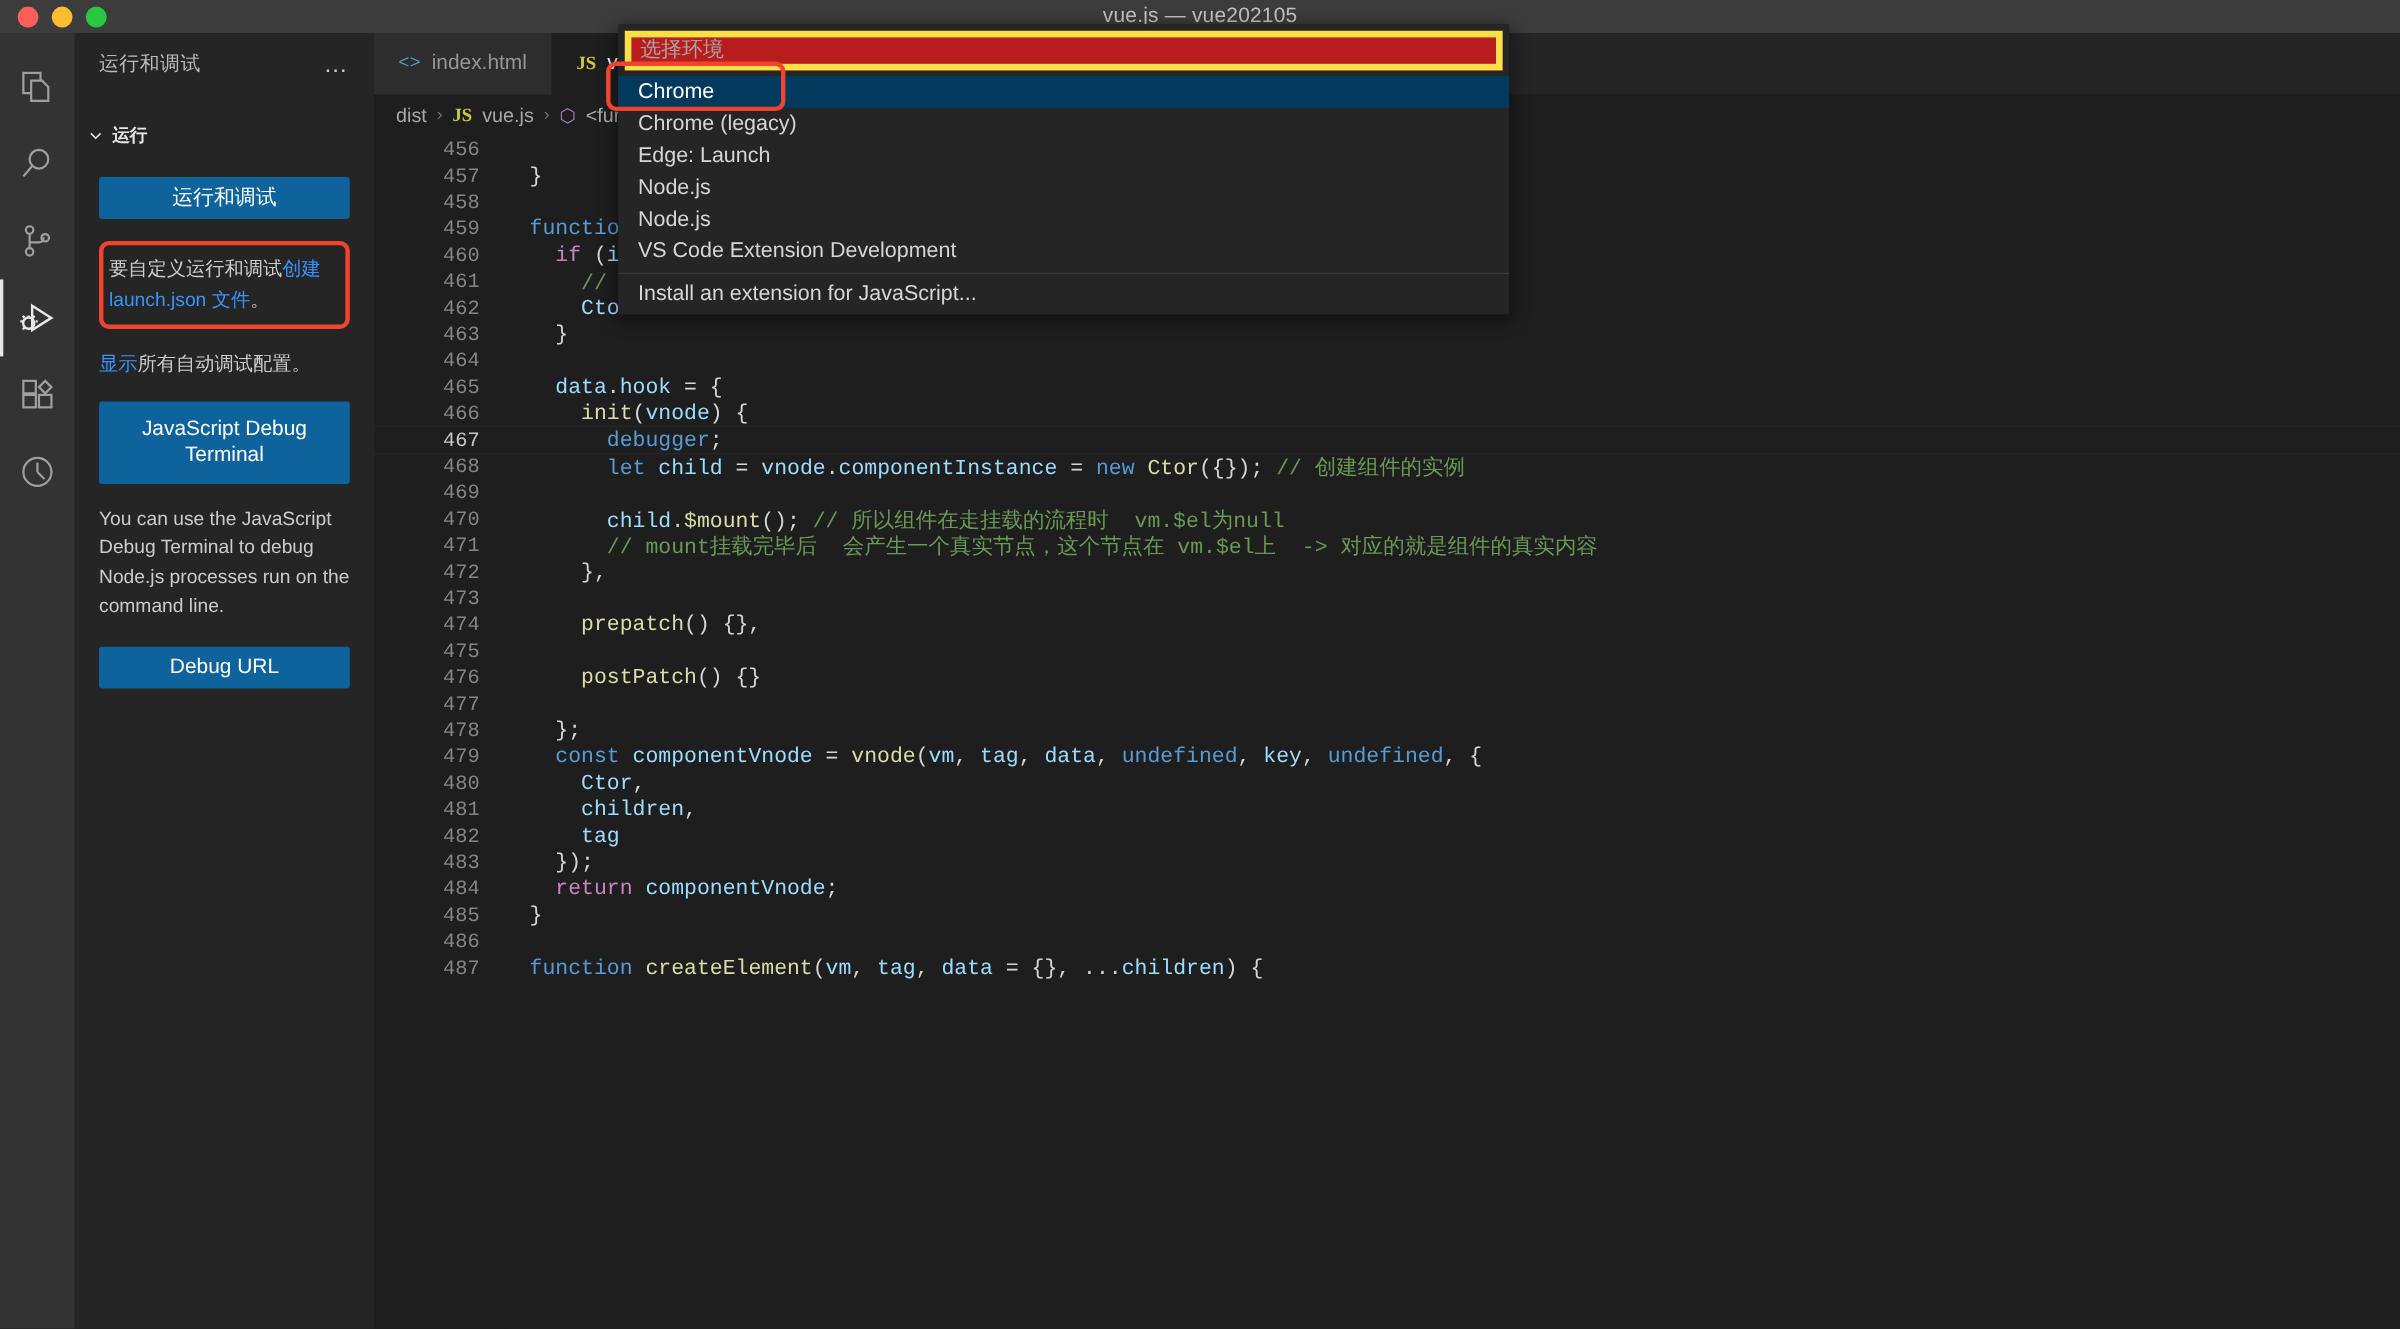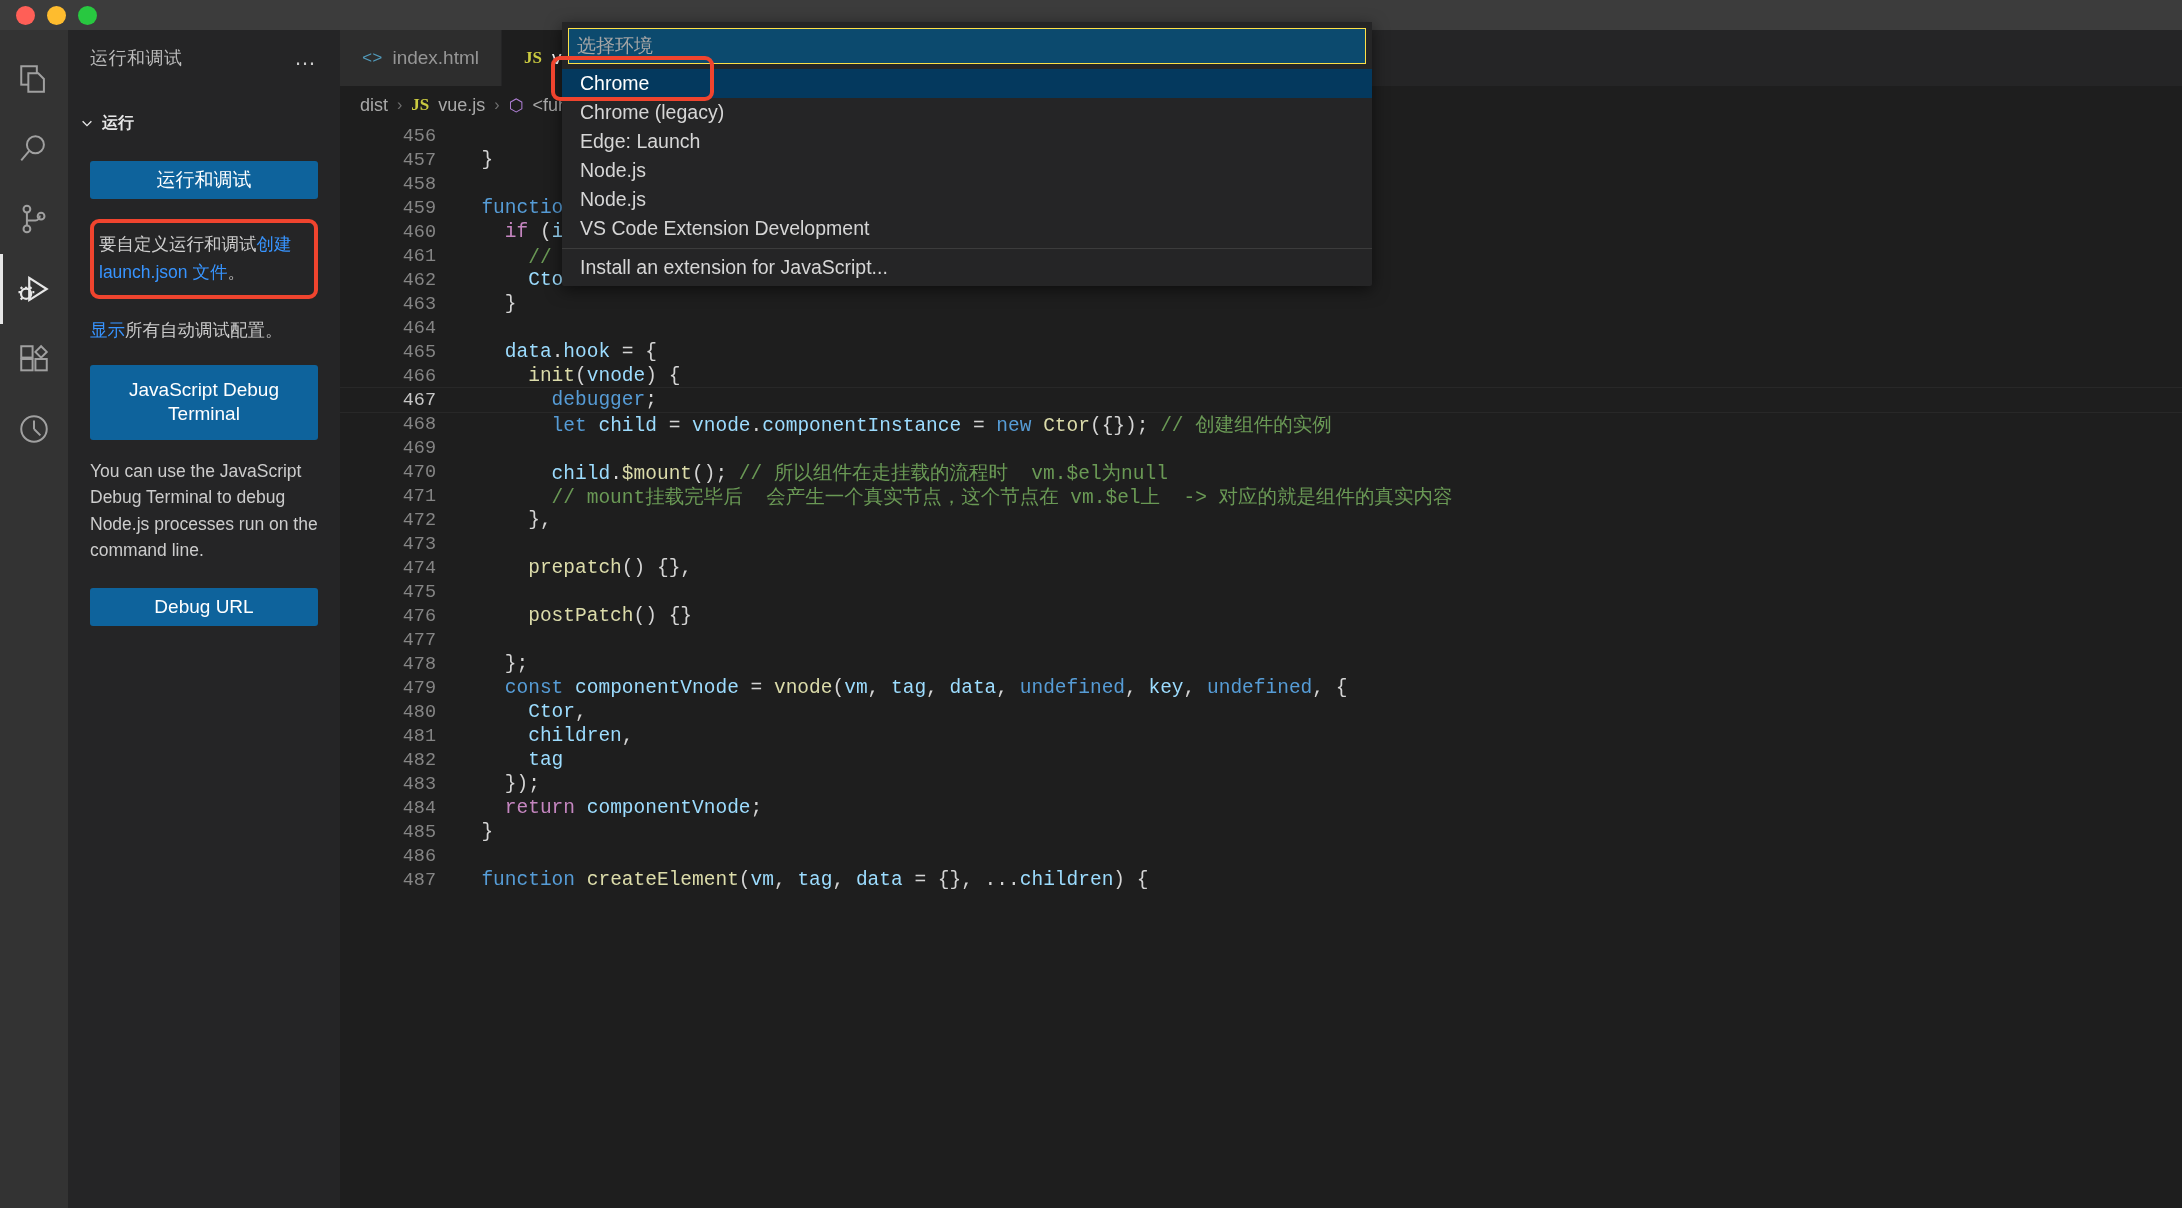--- a/index.html
+++ b/index.html
@@ -119,23 +119,23 @@
   .pl   { color: #d4d4d4; }
 
   
   .quickpick {
     position: absolute; left: 562px; top: 22px; width: 810px;
     background: #252526; box-shadow: 0 4px 16px rgba(0,0,0,.55);
     z-index: 50; border-radius: 2px;
   }
   .qp-inputwrap { padding: 6px 6px 5px 6px; background: #252526; }
   .qp-input {
-    width: 100%; height: 36px; background: #0c4a6e; color: #cccccc;
-    border: 1px solid #fde047; outline: none; padding: 0 8px;
-    font-size: 19px; font-family: Liberation Sans, sans-serif;
+    width: 100%; height: 36px; background: #b91c1c; color: #cccccc;
+    border: 6px solid #fde047; outline: none; padding: 0 8px;
+    font-size: 19px; font-family: Liberation Mono, monospace;
   }
   .qp-input::placeholder { color: #a6a6a6; }
   .qp-list { padding-bottom: 4px; }
   .qp-item {
     height: 29px; display: flex; align-items: center; padding-left: 18px;
     color: #d6d6d6; font-size: 19.5px; cursor: pointer;
   }
   .qp-item.selected { background: #04395e; color: #ffffff; }
   .qp-sep { height: 1px; background: #3c3c3c; margin: 5px 0 4px 0; }
 
@@ -149,20 +149,21 @@
 <body>
 
 <div class="app">
 
   <div class="titlebar">
     <div class="traffic">
       <span class="dot red"></span>
       <span class="dot yellow"></span>
       <span class="dot green"></span>
     </div>
+    <div class="title-text">vue.js — vue202105</div>
   </div>
 
   <div class="activitybar">
     <div class="act-item">
       <span>
         <svg width="34" height="34" viewBox="0 0 24 24" fill="none" stroke="#a0a0a0" stroke-width="1.4">
           <rect x="3" y="3" width="11" height="13"></rect>
             <path d="M8 8h7l4 4v9H8z" fill="#333"></path>
         </svg>
       </span>

